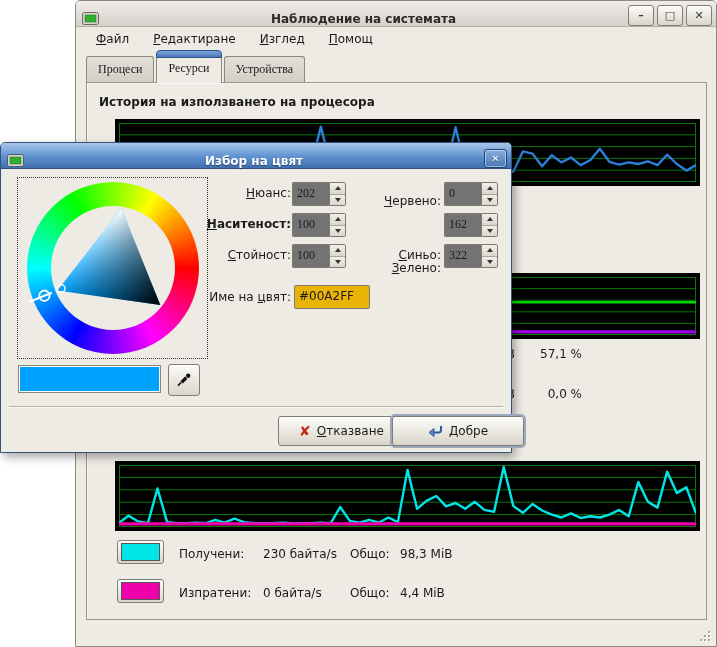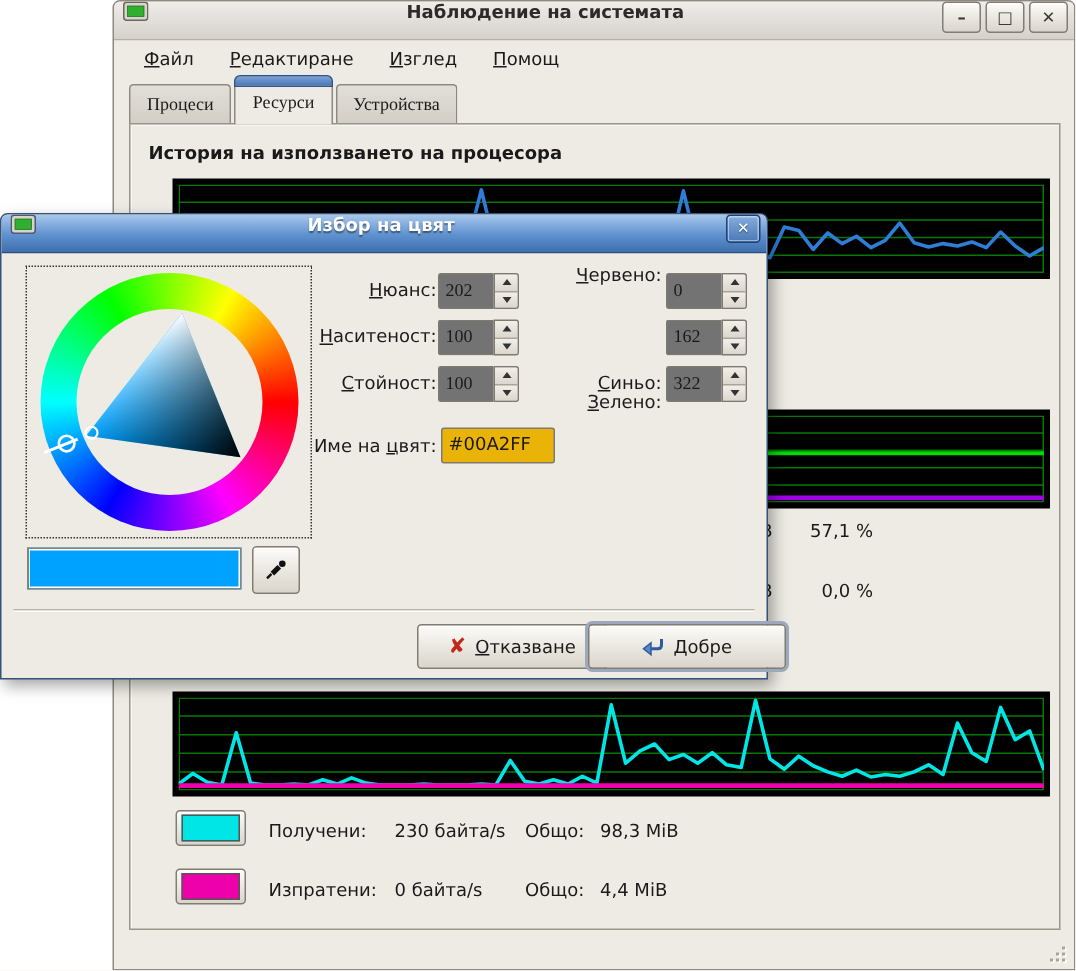--- a/index.html
+++ b/index.html
@@ -2,21 +2,21 @@
 <html><head>
 <meta charset="utf-8">
 <style>
   html,body{margin:0;padding:0;background:#ffffff;}
   #screen{position:relative;width:717px;height:647px;background:#ffffff;overflow:hidden;
           font-family:"DejaVu Sans","Liberation Sans",sans-serif;font-size:12px;color:#1a1a1a;}
   u{text-decoration:underline;}
 
   
   .win{position:absolute;background:#eeebe4;border:1px solid #8f8a80;border-radius:5px 5px 0 0;}
-  .titlebar{position:absolute;left:0;right:0;top:0;height:25px;display:flex;align-items:flex-start;
+  .titlebar{position:absolute;left:0;right:0;top:0;height:25px;display:flex;align-items:flex-end;
             border-radius:4px 4px 0 0;}
   .titlebar .title{flex:1;text-align:center;font-weight:bold;}
   .gtkbtn{background:linear-gradient(#fdfcfa,#eceae3 45%,#dad5cc);border:1px solid #827d72;border-radius:3px;
           box-shadow:inset 0 1px 0 #ffffff;display:inline-flex;align-items:center;justify-content:center;cursor:default;}
   .entry{background:#eab308;border:1px solid #7f7a70;border-radius:2px;padding:3px 4px;box-sizing:border-box;}
 
   
   #main-window{left:75px;top:0;width:640px;height:645px;}
   #main-window .titlebar{background:linear-gradient(#efecea,#d5d1ca);border-bottom:1px solid #b4afa6;color:#2d2b28;}
   .tb-controls{display:flex;gap:3px;margin-right:4px;}
@@ -248,21 +248,21 @@
       <div class="val">202</div>
       <div class="arrows">
           <div>
             <span class="tri-up"></span>
           </div>
           <div>
             <span class="tri-dn"></span>
           </div>
         </div>
     </div>
-    <div class="field-label" style="left:170px;top:70px;"><u>Н</u>аситеност:</div>
+    <div class="field-label" style="left:170px;top:70px;font-weight:bold;"><u>Н</u>аситеност:</div>
     <div class="spin" style="left:291px;top:70px;">
       <div class="val">100</div>
       <div class="arrows">
           <div>
             <span class="tri-up"></span>
           </div>
           <div>
             <span class="tri-dn"></span>
           </div>
         </div>
@@ -273,21 +273,21 @@
       <div class="arrows">
           <div>
             <span class="tri-up"></span>
           </div>
           <div>
             <span class="tri-dn"></span>
           </div>
         </div>
     </div>
 
-    <div class="field-label" style="left:320px;top:29px;"><u>Ч</u>ервено:</div>
+    <div class="field-label" style="left:320px;top:47px;"><u>Ч</u>ервено:</div>
     <div class="spin" style="left:443px;top:39px;">
       <div class="val">0</div>
       <div class="arrows">
           <div>
             <span class="tri-up"></span>
           </div>
           <div>
             <span class="tri-dn"></span>
           </div>
         </div>

